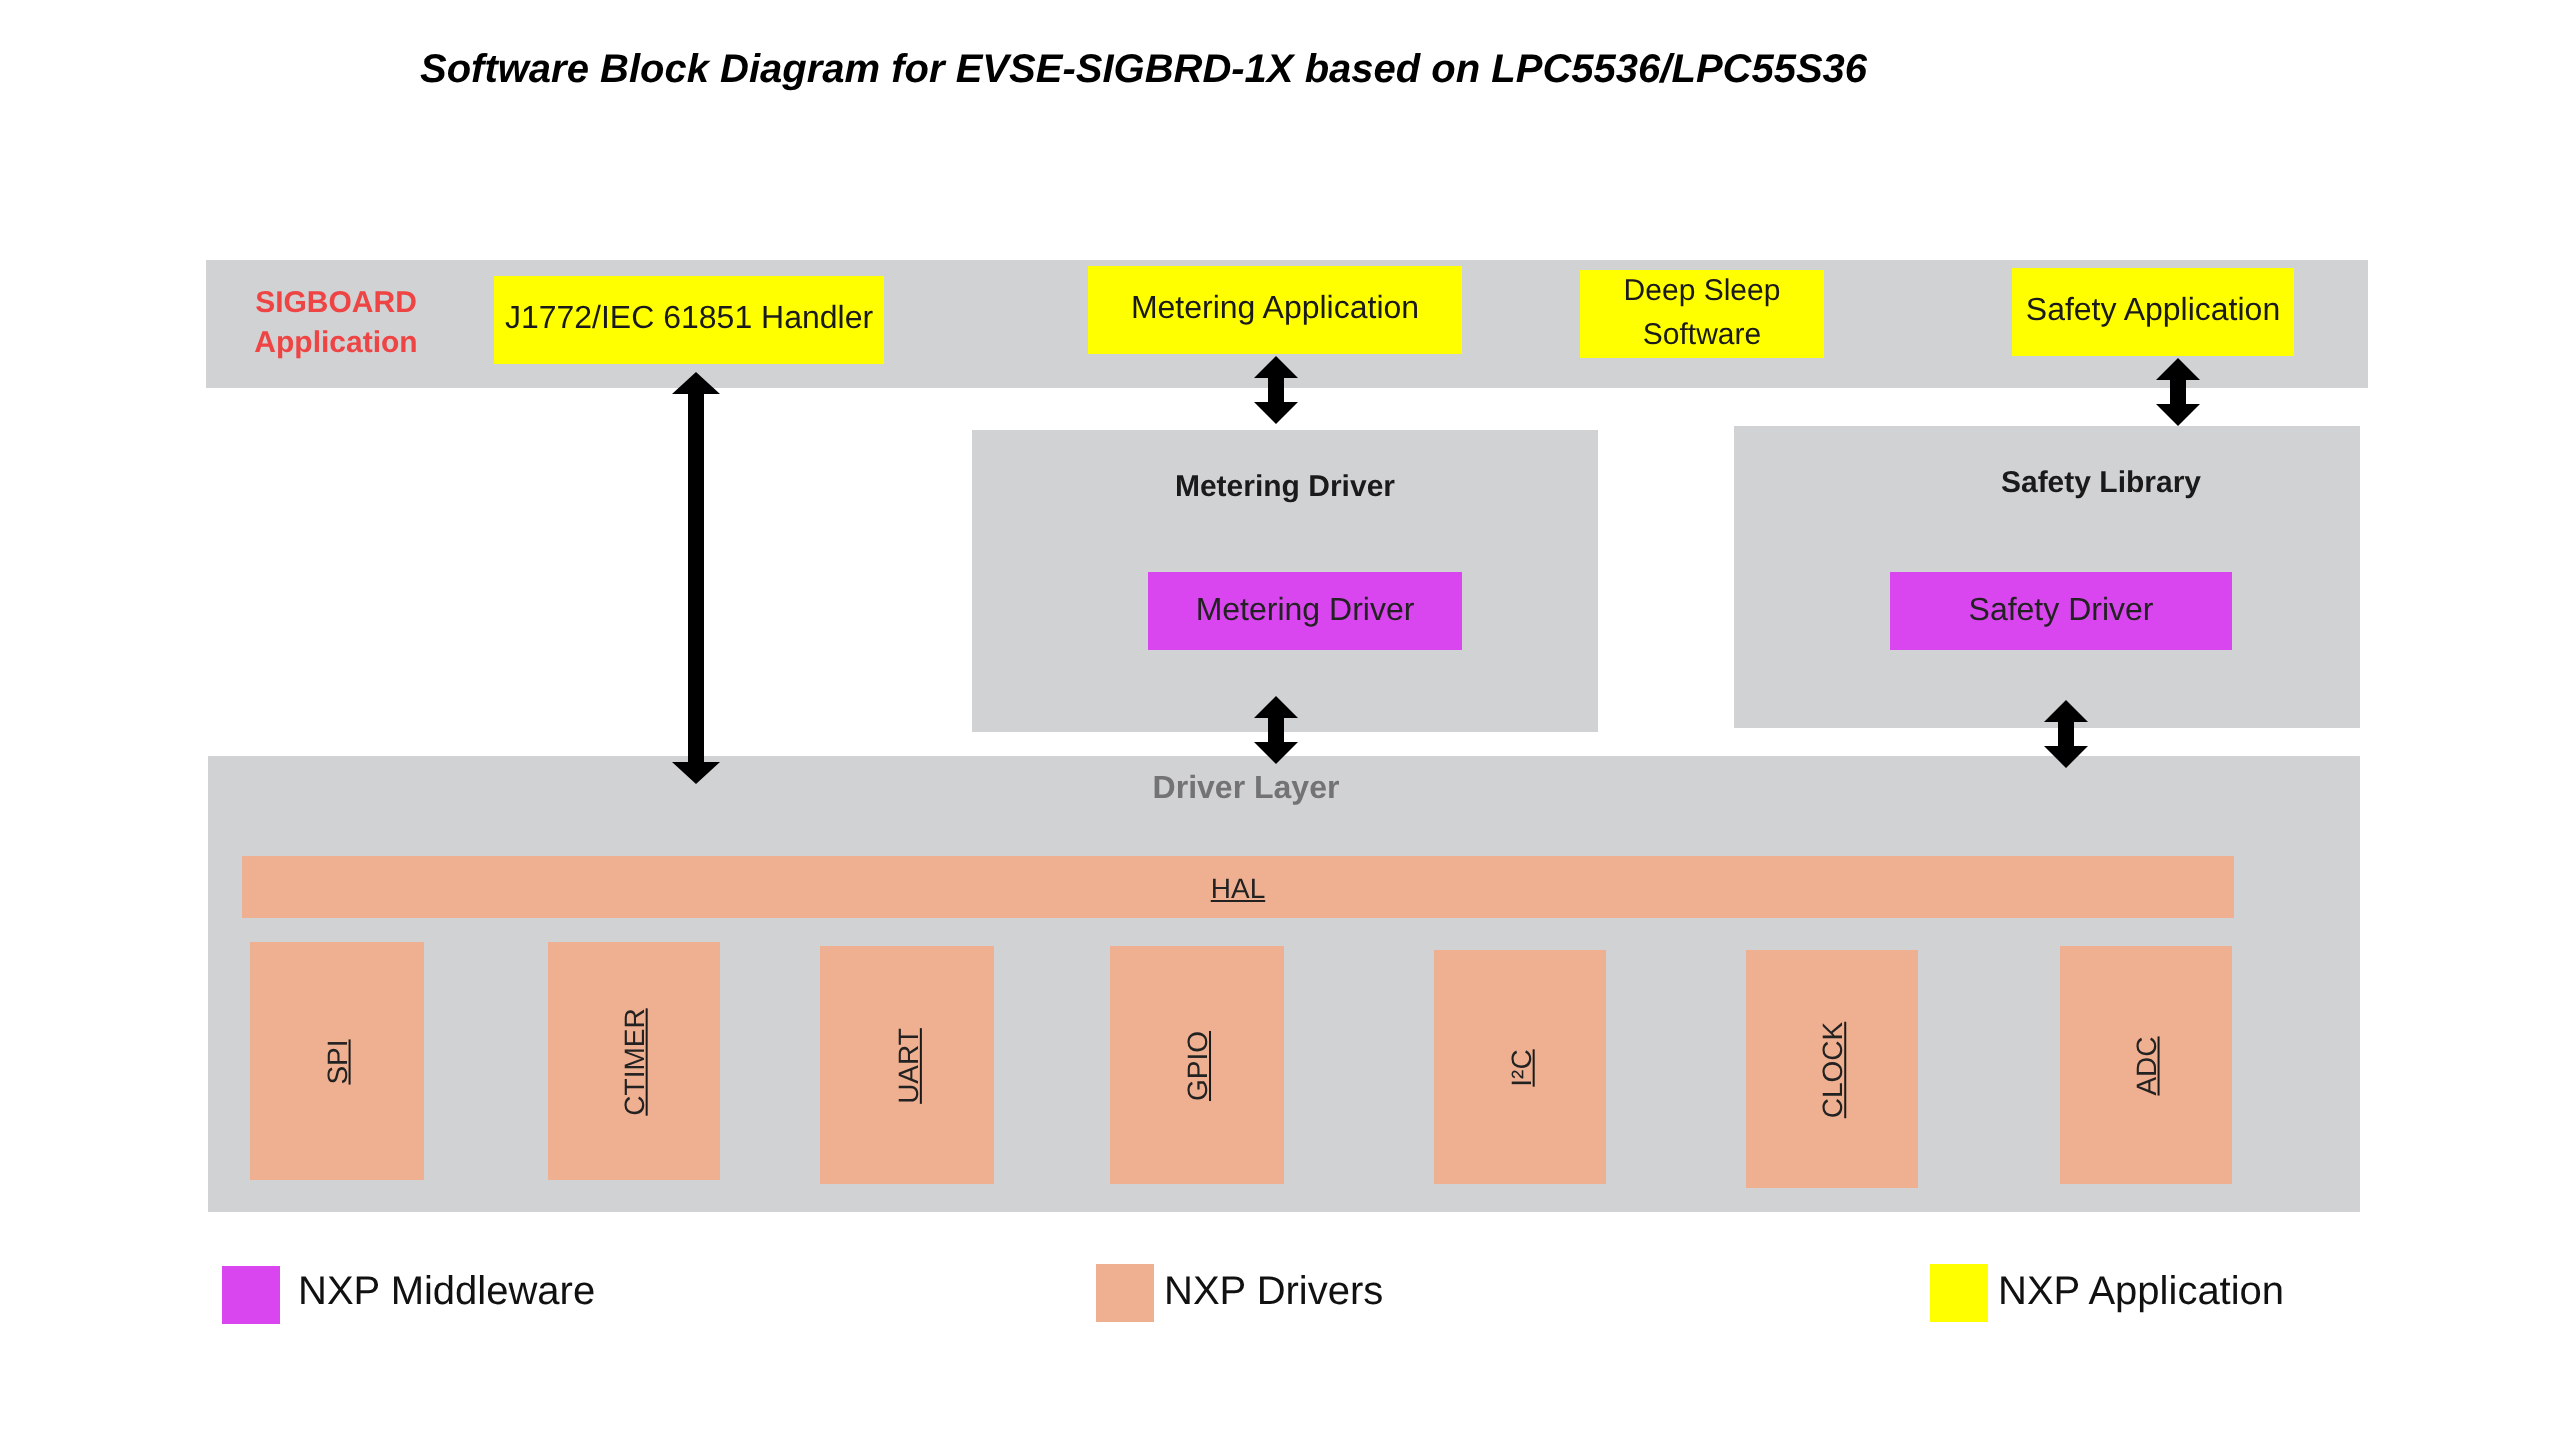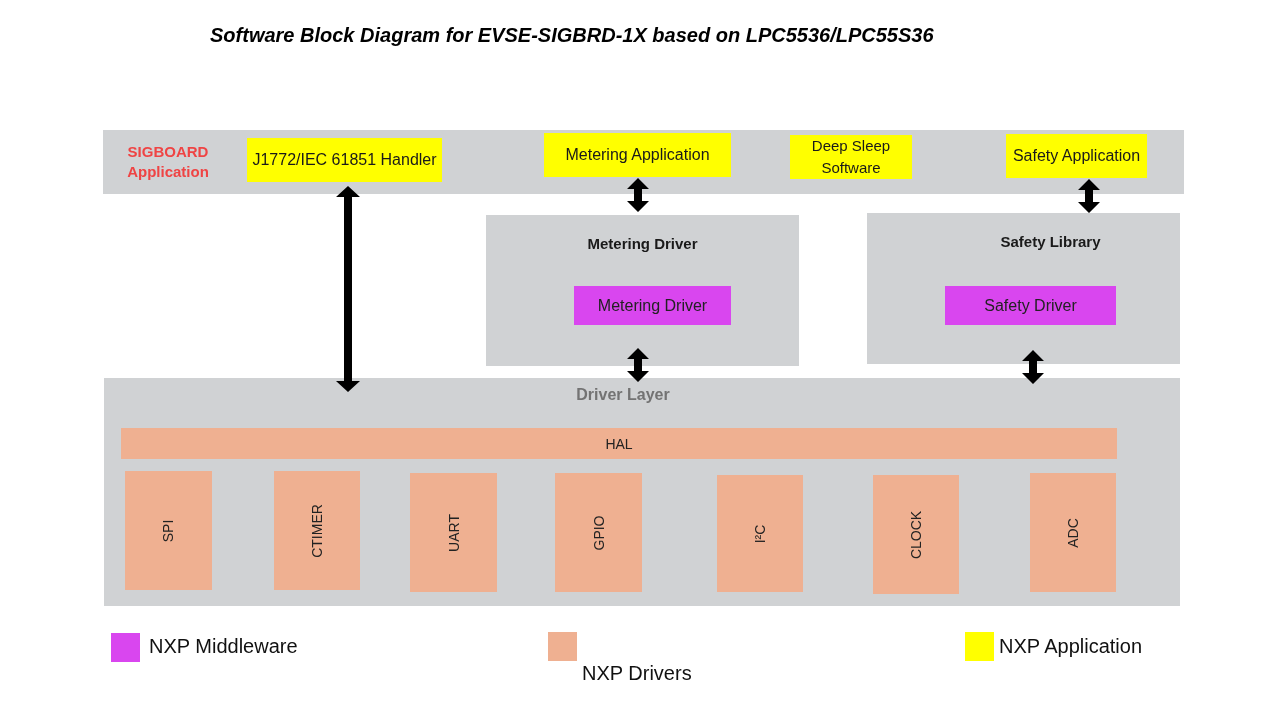--- a/index.html
+++ b/index.html
@@ -7,21 +7,21 @@
       width: 1280px; height: 720px; background: #ffffff; position: relative; overflow: hidden;
       font-family: "Liberation Sans", sans-serif; color: #1a1a1a;
     }
     .abs { position: absolute; box-sizing: border-box; }
     .title {
       left: 210px; top: 24px; font-size: 20px; font-weight: bold; white-space: nowrap; color: #000; font-style: italic;
     }
     .gray { background: #d0d2d4; }
     .yellow { background: #ffff00; }
     .purple { background: #d946ef; }
-    .salmon { background: #efb091; }
+    .salmon { background: #efb091; text-decoration: underline; }
     .center { display: flex; align-items: center; justify-content: center; text-align: center; }
     .app-label { font-size: 16px; color: #1a1a1a; line-height: 22px; }
     .bold { font-weight: bold; }
     .driver-box { font-size: 14px; color: #222; }
     .vtext { transform: rotate(-90deg); white-space: nowrap; font-size: 14px; color: #222; }
     .legend-swatch { width: 29px; height: 29px; }
     .legend-label { font-size: 20px; color: #111; white-space: nowrap; }
     svg.arrow { position: absolute; overflow: visible; }
   </style>
 </head>
@@ -102,16 +102,16 @@
   <polygon points="11,0 22,11 15,11 15,23 22,23 11,34 0,23 7,23 7,11 0,11" fill="#000"></polygon>
 </svg>
 <svg class="arrow" style="left:1022px; top:350px;" width="22" height="34">
   <polygon points="11,0 22,11 15,11 15,23 22,23 11,34 0,23 7,23 7,11 0,11" fill="#000"></polygon>
 </svg>
 
 <div class="abs legend-swatch purple" style="left:111px; top:633px;"></div>
 <div class="abs legend-label" style="left:149px; top:635px;">NXP Middleware</div>
 
 <div class="abs legend-swatch salmon" style="left:548px; top:632px;"></div>
-<div class="abs legend-label" style="left:582px; top:635px;margin-top:27px;">NXP Drivers</div>
+<div class="abs legend-label" style="left:582px; top:635px;">NXP Drivers</div>
 
 <div class="abs legend-swatch yellow" style="left:965px; top:632px;"></div>
 <div class="abs legend-label" style="left:999px; top:635px;">NXP Application</div>
 
 </body></html>

